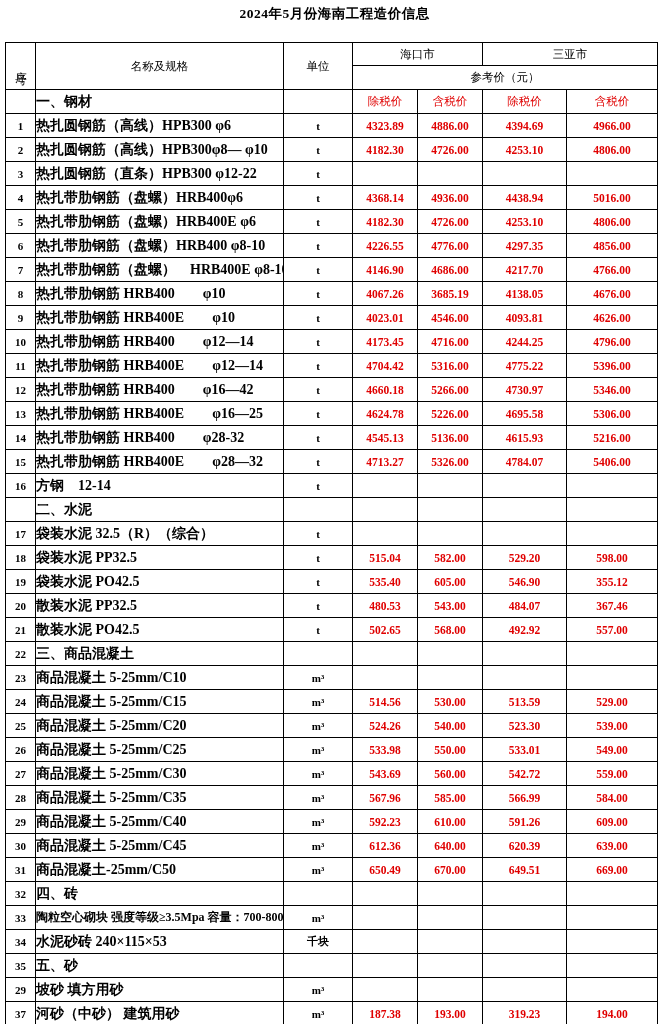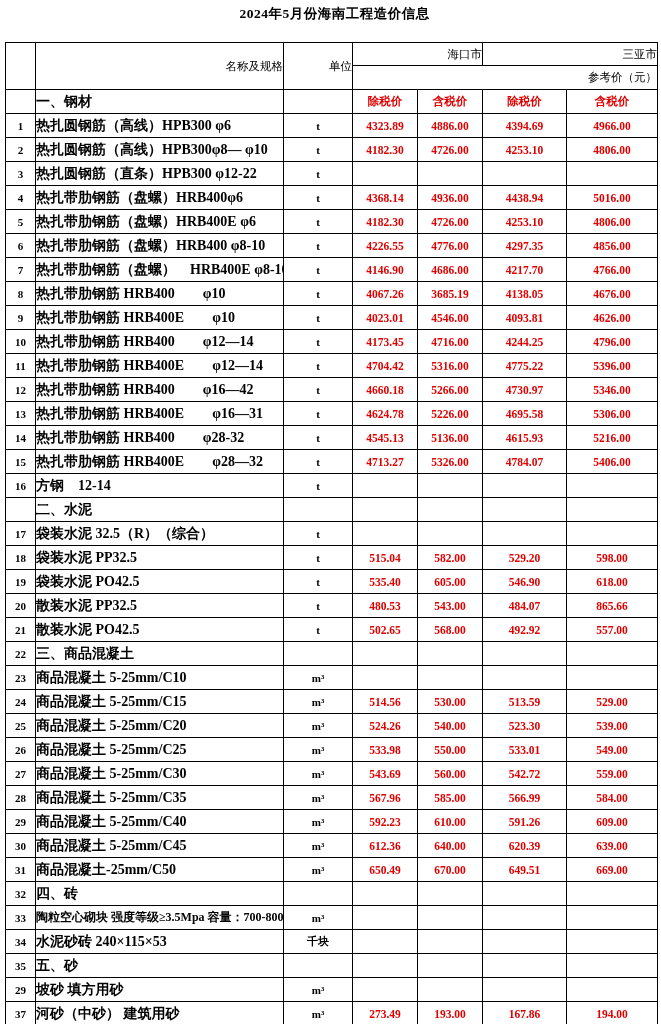--- a/index.html
+++ b/index.html
@@ -16,21 +16,21 @@
   table.price-table{
     border-collapse:collapse;table-layout:fixed;
     margin:19px 0 0 5px;width:652px;
   }
   .price-table th,.price-table td{
     border:1px solid #000;
     padding:0;overflow:hidden;box-sizing:border-box;
     vertical-align:middle;
   }
   .price-table thead th{
-    font-weight:normal;font-size:11.5px;text-align:right;
+    font-weight:normal;font-size:11.5px;text-align:center;
   }
   .price-table thead tr.hrow1{height:23px;}
   .price-table thead tr.hrow2{height:24px;}
   .price-table tbody tr{height:24px;}
   .th-seq{
     writing-mode:vertical-rl;text-orientation:upright;
     letter-spacing:4px;padding-top:2px;
   }
   .c-no{
     text-align:center;font-weight:bold;font-size:11px;
@@ -41,21 +41,21 @@
   }
   .c-name.small{font-size:12px;}
   .c-unit{
     text-align:center;font-weight:bold;font-size:11px;
   }
   .c-price{
     text-align:center;font-weight:bold;font-size:11.5px;
     color:var(--price-red,#e00000);
   }
   .c-label{
-    text-align:center;font-weight:bold;font-size:11.5px;
+    text-align:center;font-weight:normal;font-size:11.5px;
     color:var(--price-red,#e00000);
   }
 </style>
 </head>
 <body>
 
 <h1 class="page-title">2024年5月份海南工程造价信息</h1>
 
 <table class="price-table">
   <colgroup>
@@ -192,21 +192,21 @@
         <td class="c-no">12</td>
         <td class="c-name">热扎带肋钢筋  HRB400　　φ16—42</td>
         <td class="c-unit">t</td>
         <td class="c-price">4660.18</td>
         <td class="c-price">5266.00</td>
         <td class="c-price">4730.97</td>
         <td class="c-price">5346.00</td>
       </tr>
       <tr>
         <td class="c-no">13</td>
-        <td class="c-name">热扎带肋钢筋  HRB400E　　φ16—31</td>
+        <td class="c-name">热扎带肋钢筋  HRB400E　　φ16—25</td>
         <td class="c-unit">t</td>
         <td class="c-price">4624.78</td>
         <td class="c-price">5226.00</td>
         <td class="c-price">4695.58</td>
         <td class="c-price">5306.00</td>
       </tr>
       <tr>
         <td class="c-no">14</td>
         <td class="c-name">热扎带肋钢筋  HRB400　　φ28-32</td>
         <td class="c-unit">t</td>
@@ -260,30 +260,30 @@
         <td class="c-price">529.20</td>
         <td class="c-price">598.00</td>
       </tr>
       <tr>
         <td class="c-no">19</td>
         <td class="c-name">袋装水泥 PO42.5</td>
         <td class="c-unit">t</td>
         <td class="c-price">535.40</td>
         <td class="c-price">605.00</td>
         <td class="c-price">546.90</td>
-        <td class="c-price">618.00</td>
+        <td class="c-price">355.12</td>
       </tr>
       <tr>
         <td class="c-no">20</td>
         <td class="c-name">散装水泥 PP32.5</td>
         <td class="c-unit">t</td>
         <td class="c-price">480.53</td>
         <td class="c-price">543.00</td>
         <td class="c-price">484.07</td>
-        <td class="c-price">865.66</td>
+        <td class="c-price">367.46</td>
       </tr>
       <tr>
         <td class="c-no">21</td>
         <td class="c-name">散装水泥 PO42.5</td>
         <td class="c-unit">t</td>
         <td class="c-price">502.65</td>
         <td class="c-price">568.00</td>
         <td class="c-price">492.92</td>
         <td class="c-price">557.00</td>
       </tr>
@@ -419,19 +419,19 @@
         <td class="c-unit">m³</td>
         <td class="c-price"></td>
         <td class="c-price"></td>
         <td class="c-price"></td>
         <td class="c-price"></td>
       </tr>
       <tr>
         <td class="c-no">37</td>
         <td class="c-name">河砂（中砂）  建筑用砂</td>
         <td class="c-unit">m³</td>
-        <td class="c-price">273.49</td>
+        <td class="c-price">187.38</td>
         <td class="c-price">193.00</td>
-        <td class="c-price">167.86</td>
+        <td class="c-price">319.23</td>
         <td class="c-price">194.00</td>
       </tr>
     </tbody>
 </table>
 
 </body></html>

